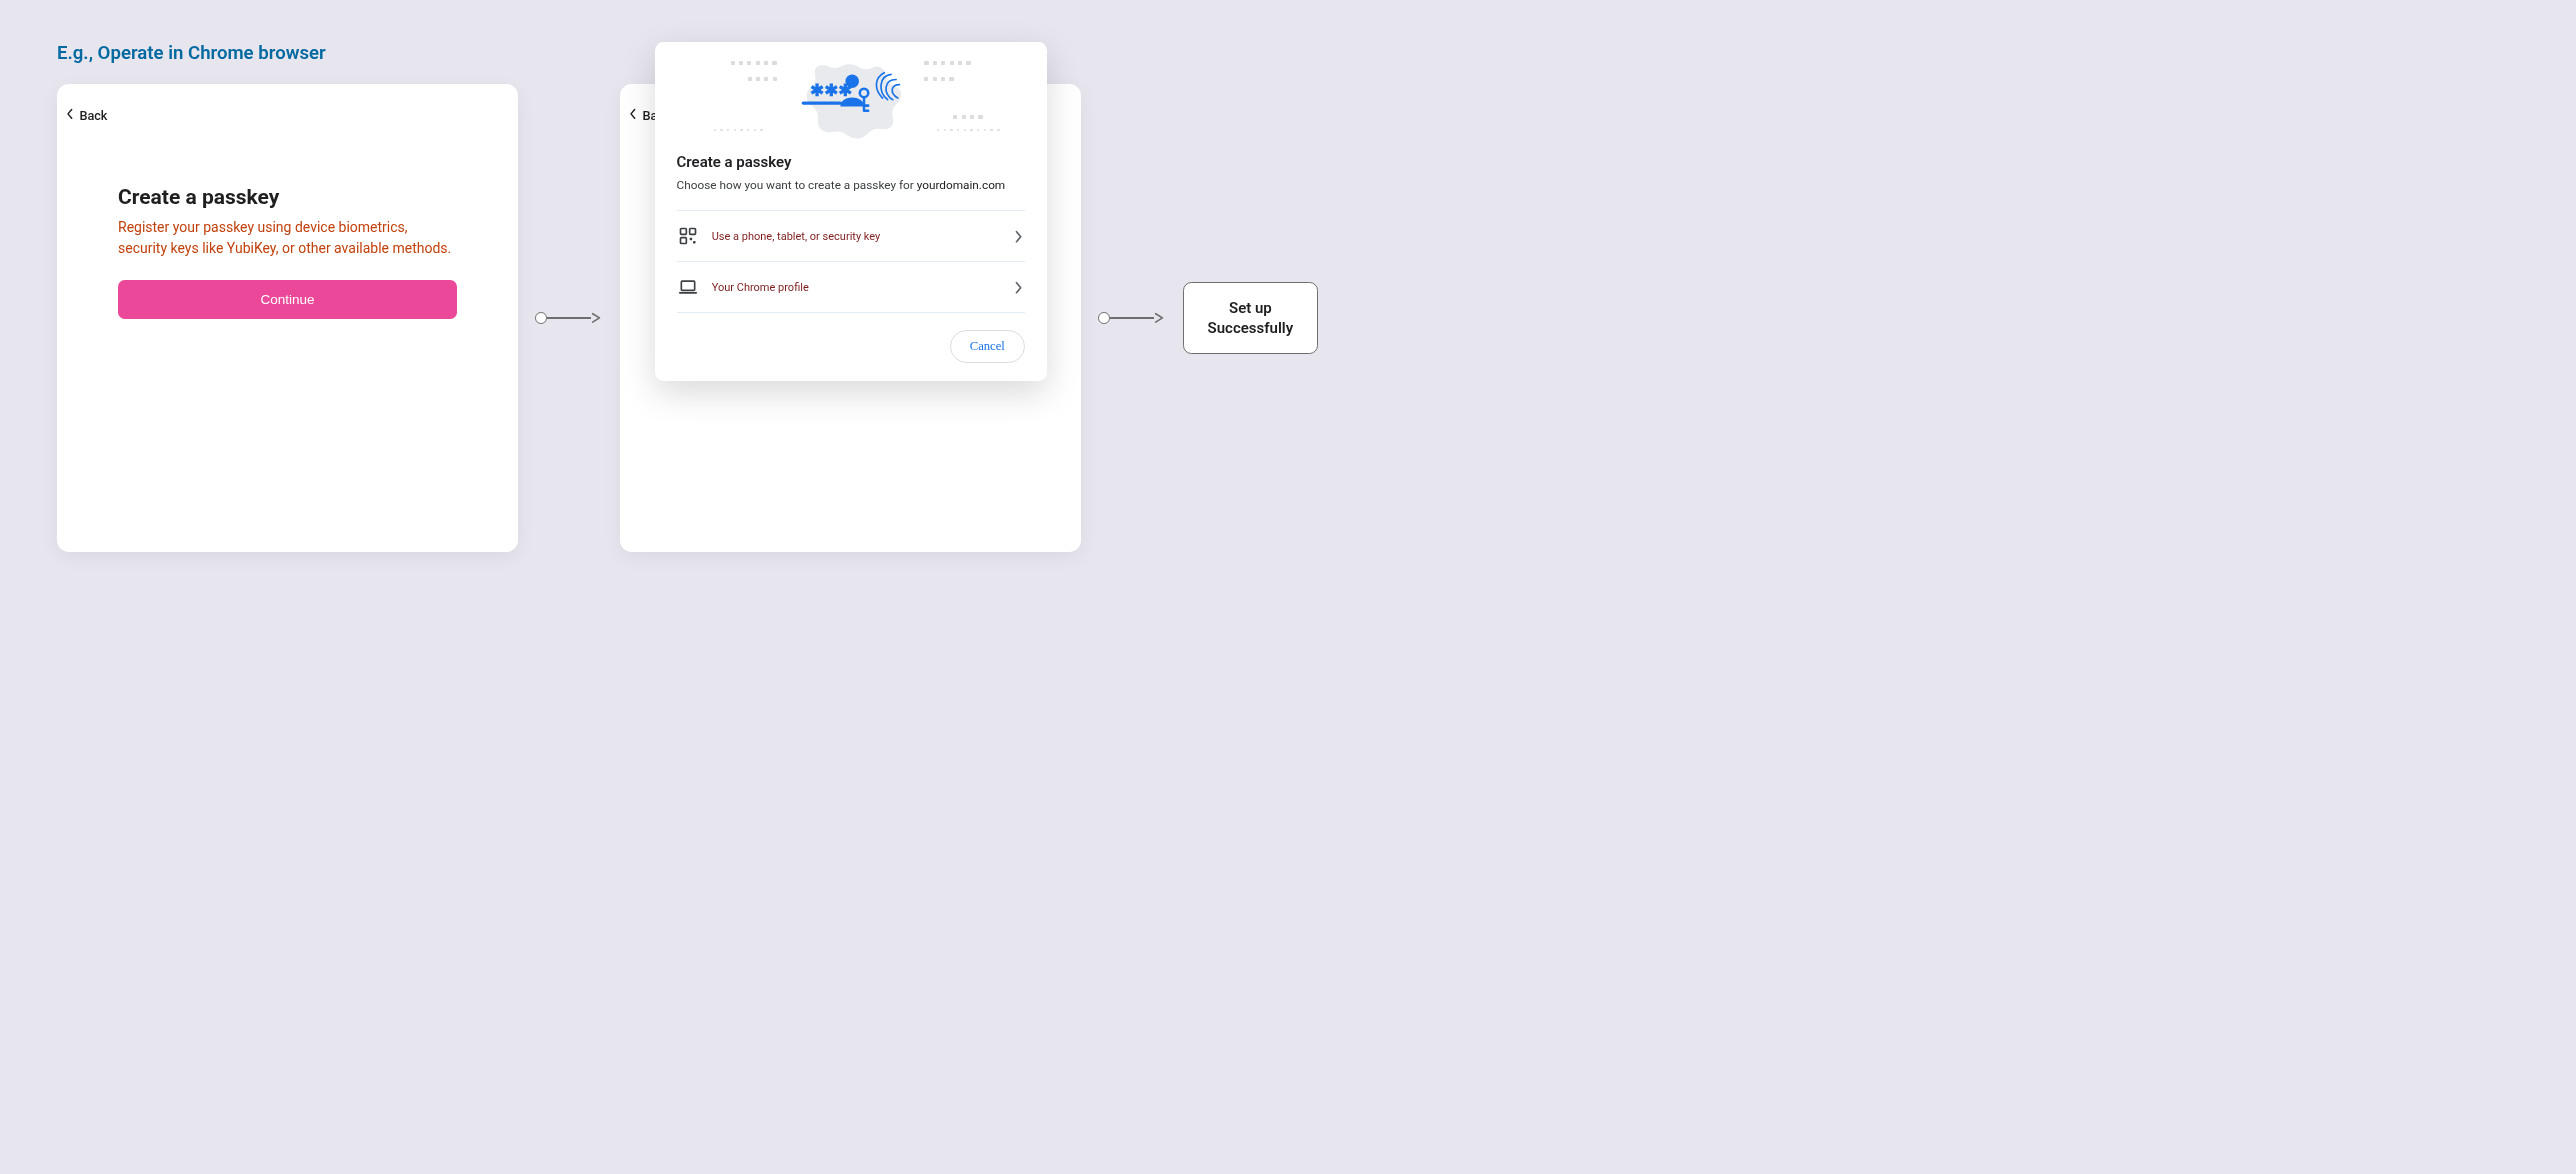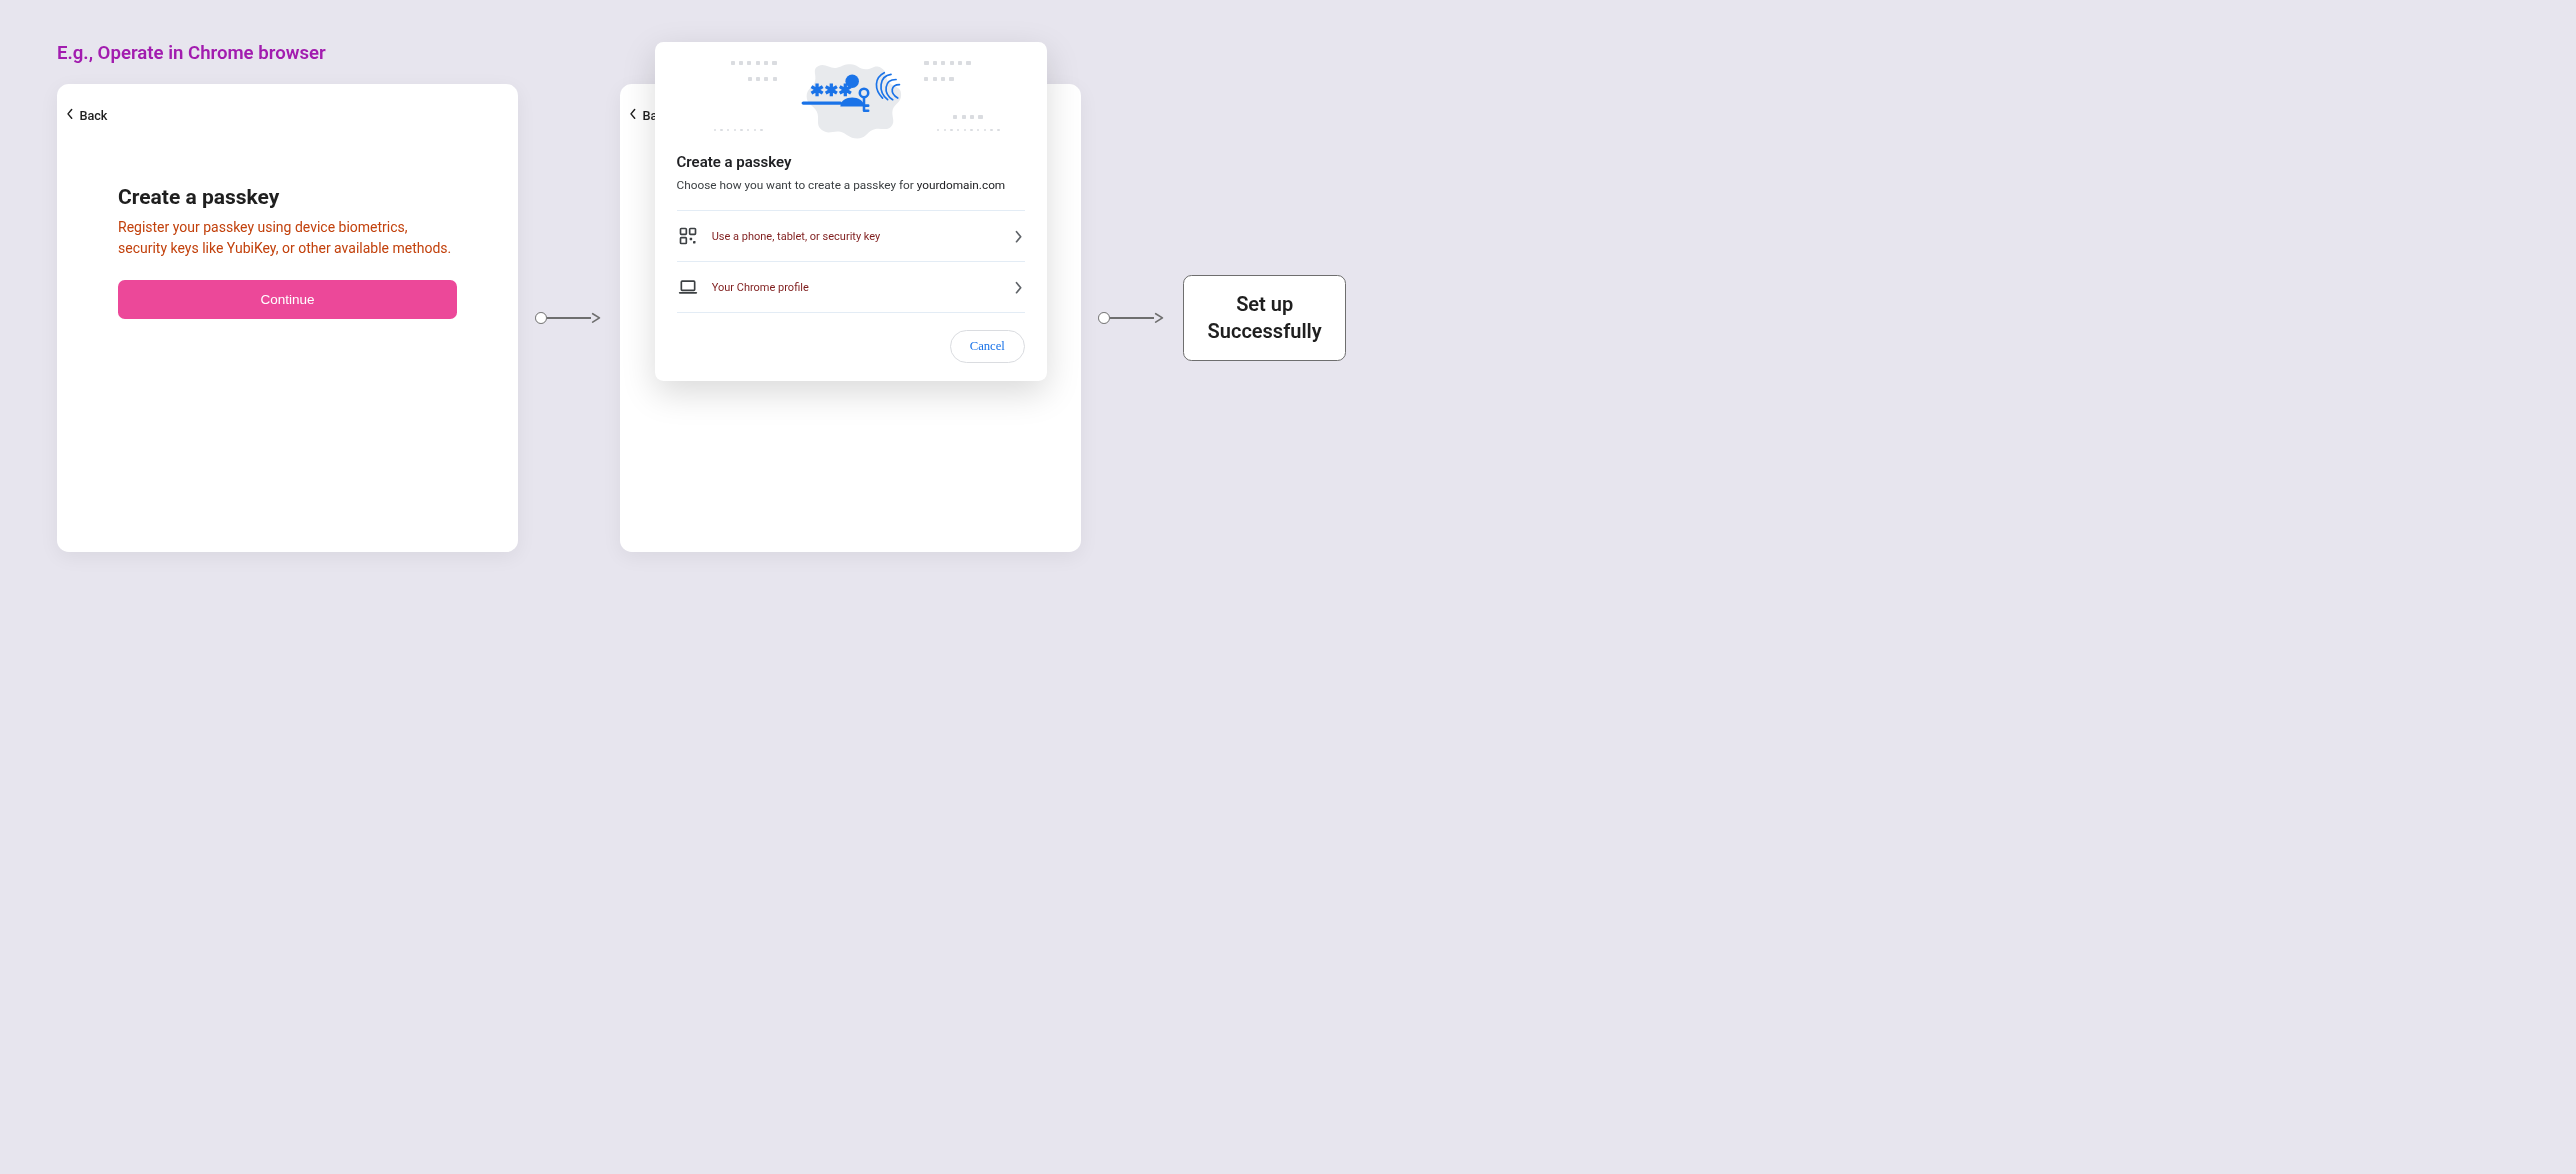--- a/index.html
+++ b/index.html
@@ -9,21 +9,21 @@
     font-family: -apple-system, BlinkMacSystemFont, "Segoe UI", Roboto, Helvetica, Arial, sans-serif;
     color: #1f1f1f;
     padding: 42px 0 51px 0;
     overflow-x: hidden;
   }
 
   .caption {
     font-size: 18.6px;
     font-weight: 600;
     margin: 0 0 20px 57px;
-    color: #a21caf;
+    color: #0369a1;
   }
 
   .stage {
     display: flex;
     align-items: center;
     gap: 17px;
     padding-left: 57px;
   }
 
   
@@ -179,21 +179,21 @@
   .badge {
     flex: 0 0 auto;
     background: #fff;
     border: 1.7px solid #6e6e6e;
     border-radius: 8.4px;
     padding: 15px 23.6px;
     text-align: center;
     line-height: 1.35;
   }
   .badge div {
-    font-size: 20px;
+    font-size: 15px;
     font-weight: 600;
     color: #1f1f1f;
     white-space: nowrap;
   }
 </style>
 </head>
 <body>
 
 <div class="caption">E.g., Operate in Chrome browser</div>
 

